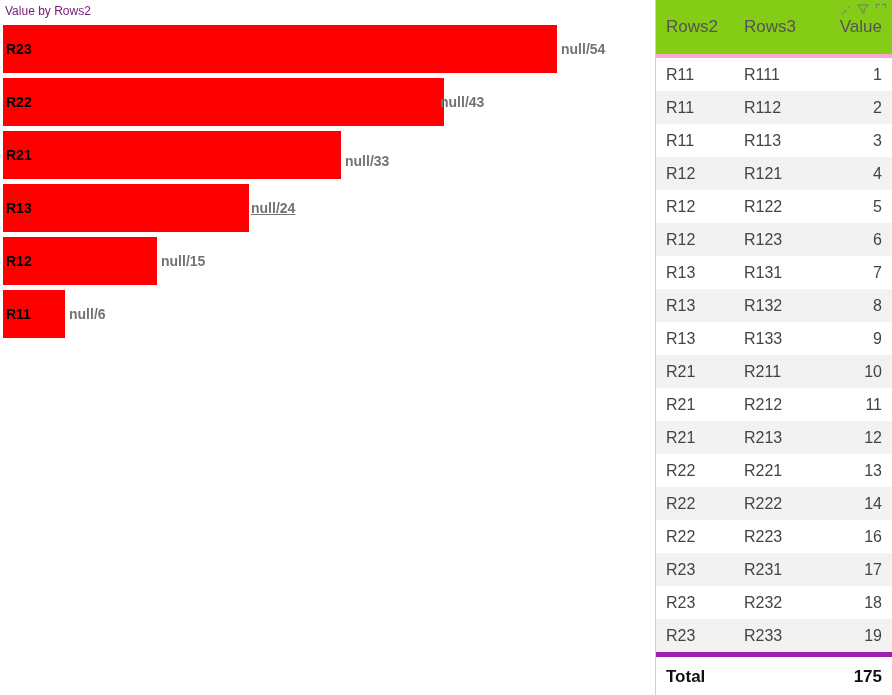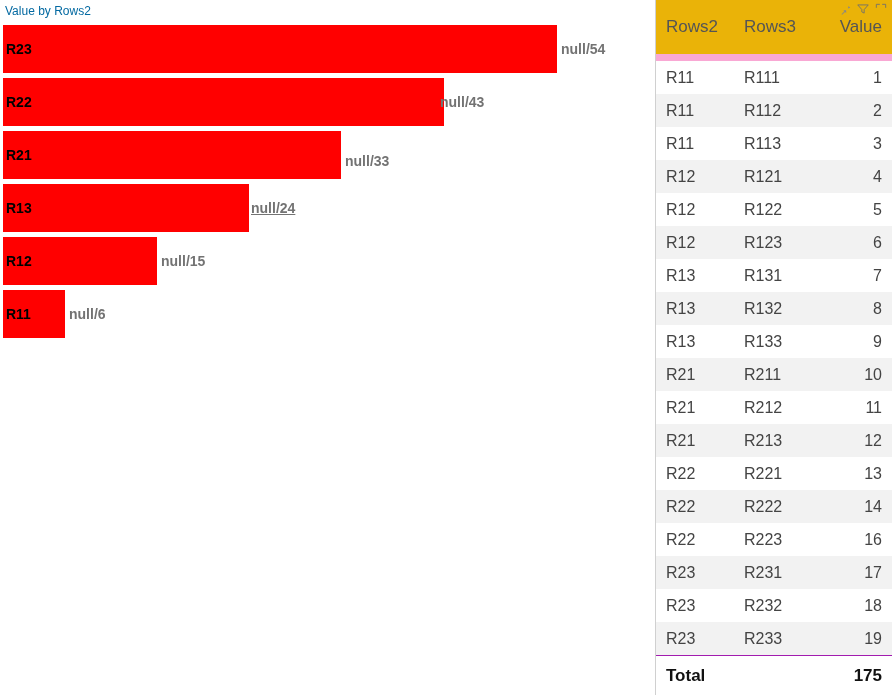--- a/index.html
+++ b/index.html
@@ -23,21 +23,21 @@
   
   .chart-panel {
     width: 655px;
     height: 100%;
     box-sizing: border-box;
     position: relative;
     padding: 2px 0 0 3px;
   }
   .chart-title {
     font-size: 12px;
-    color: #0369a1;
+    color: #701a75;
     padding: 2px 0 4px 2px;
   }
   .bars {
     display: flex;
     flex-direction: column;
   }
   .bar-row {
     height: 53px;
     display: flex;
     align-items: center;
@@ -95,41 +95,41 @@
     border-collapse: collapse;
     width: 100%;
     table-layout: fixed;
   }
   table.data-table th {
     text-align: left;
     font-weight: 400;
     font-size: 17px;
     color: #555;
     padding: 8px 6px 8px 10px;
-    border-bottom: 7px solid #f9a8d4;
-    background: #eab308;
+    border-bottom: 4px solid #f9a8d4;
+    background: #84cc16;
     height: 38px;
     box-sizing: content-box;
   }
   table.data-table th.val, table.data-table td.val {
     text-align: right;
     padding-right: 10px;
   }
   table.data-table td {
     font-size: 16px;
     color: #444;
     padding: 5px 6px 5px 10px;
     height: 23px;
     white-space: nowrap;
   }
   table.data-table tbody tr:nth-child(even) td {
     background: #f2f2f2;
   }
   table.data-table tfoot td {
-    border-top: 1px solid #a21caf;
+    border-top: 5px solid #a21caf;
     font-weight: 700;
     font-size: 17px;
     padding-top: 8px;
     padding-bottom: 8px;
     color: #111;
   }
   .col-r2 { width: 78px; }
   .col-r3 { width: 80px; }
   .col-v  { width: auto; }
 </style>

